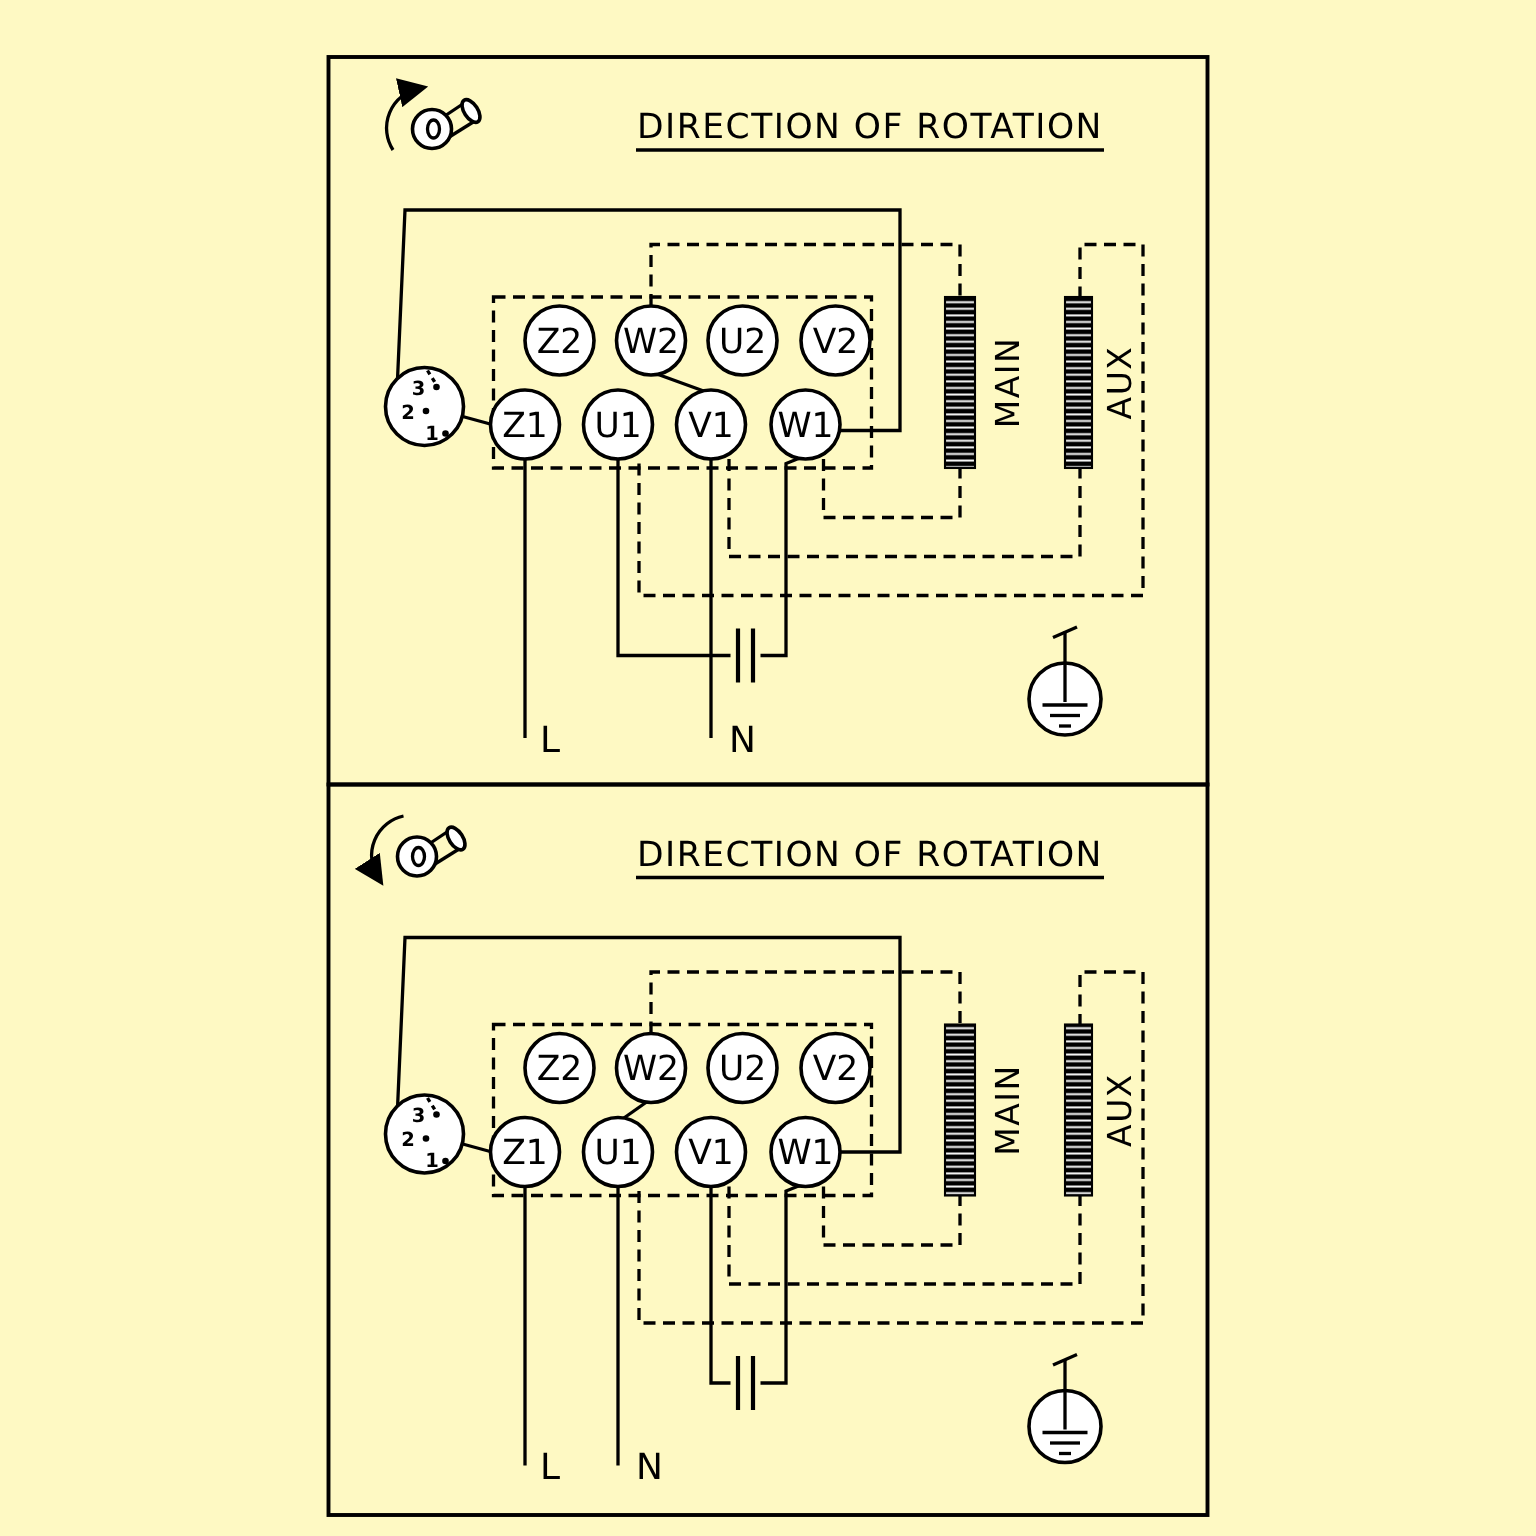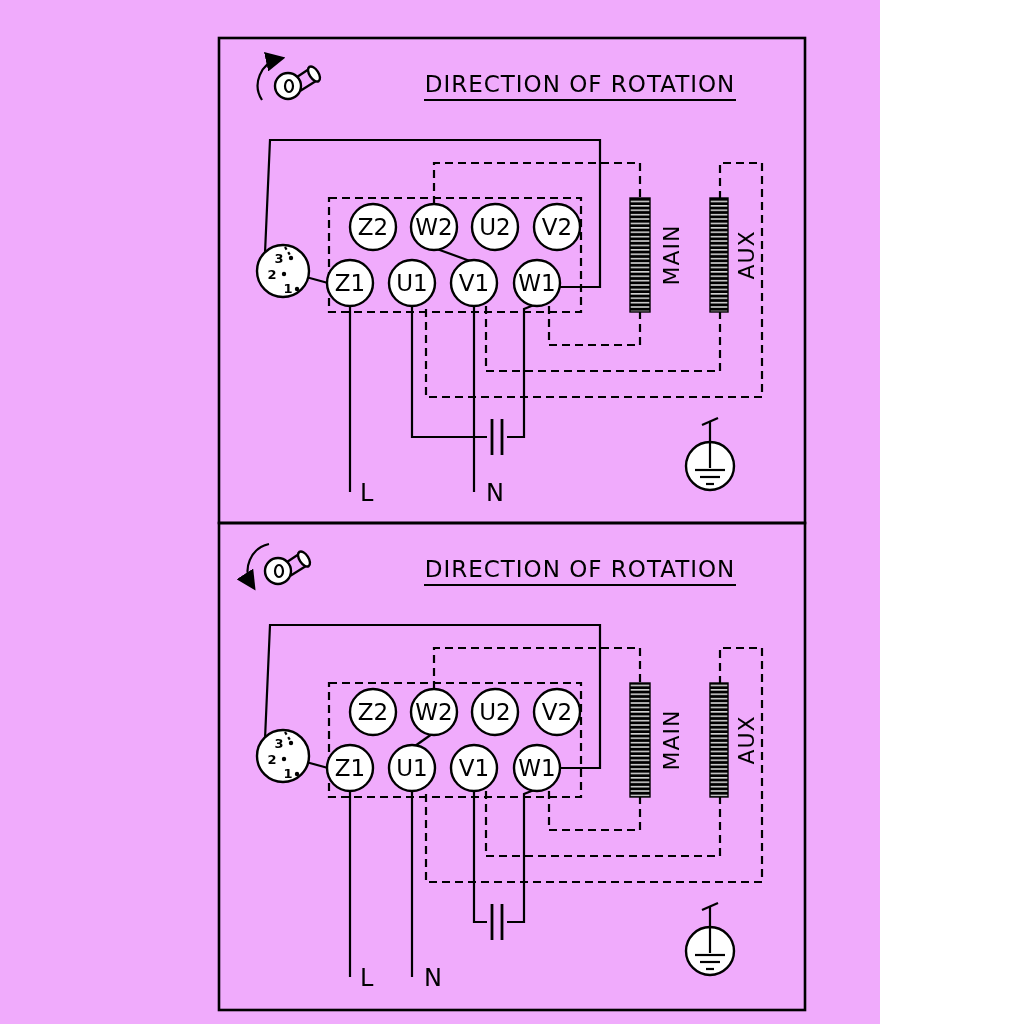--- a/index.html
+++ b/index.html
@@ -1,16 +1,16 @@
 <!DOCTYPE html>
 <html><head>
 <meta charset="utf-8">
 <style>
   html,body{margin:0;padding:0;background:#ffffff;}
-  #stage{width:880px;height:1024px;position:relative;background:#f0abfc;overflow:hidden;}
+  #stage{width:1024px;height:1024px;position:relative;background:#fef9c3;overflow:hidden;}
   svg{display:block;}
   svg text{font-family:"DejaVu Sans","Liberation Sans",sans-serif;fill:#000;}
   .title{font-size:23px;letter-spacing:1px;}
   .tlabel{font-size:23px;text-anchor:middle;}
   .wlabel{font-size:22px;text-anchor:middle;letter-spacing:1px;}
   .slabel{font-size:24px;}
   .digit{font-size:13px;font-weight:bold;text-anchor:middle;}
   .wire{stroke:#000;stroke-width:2.2;fill:none;stroke-linejoin:miter;stroke-linecap:butt;}
   .dash{stroke-dasharray:8 5;}
   .thick{stroke-width:2.8;}

